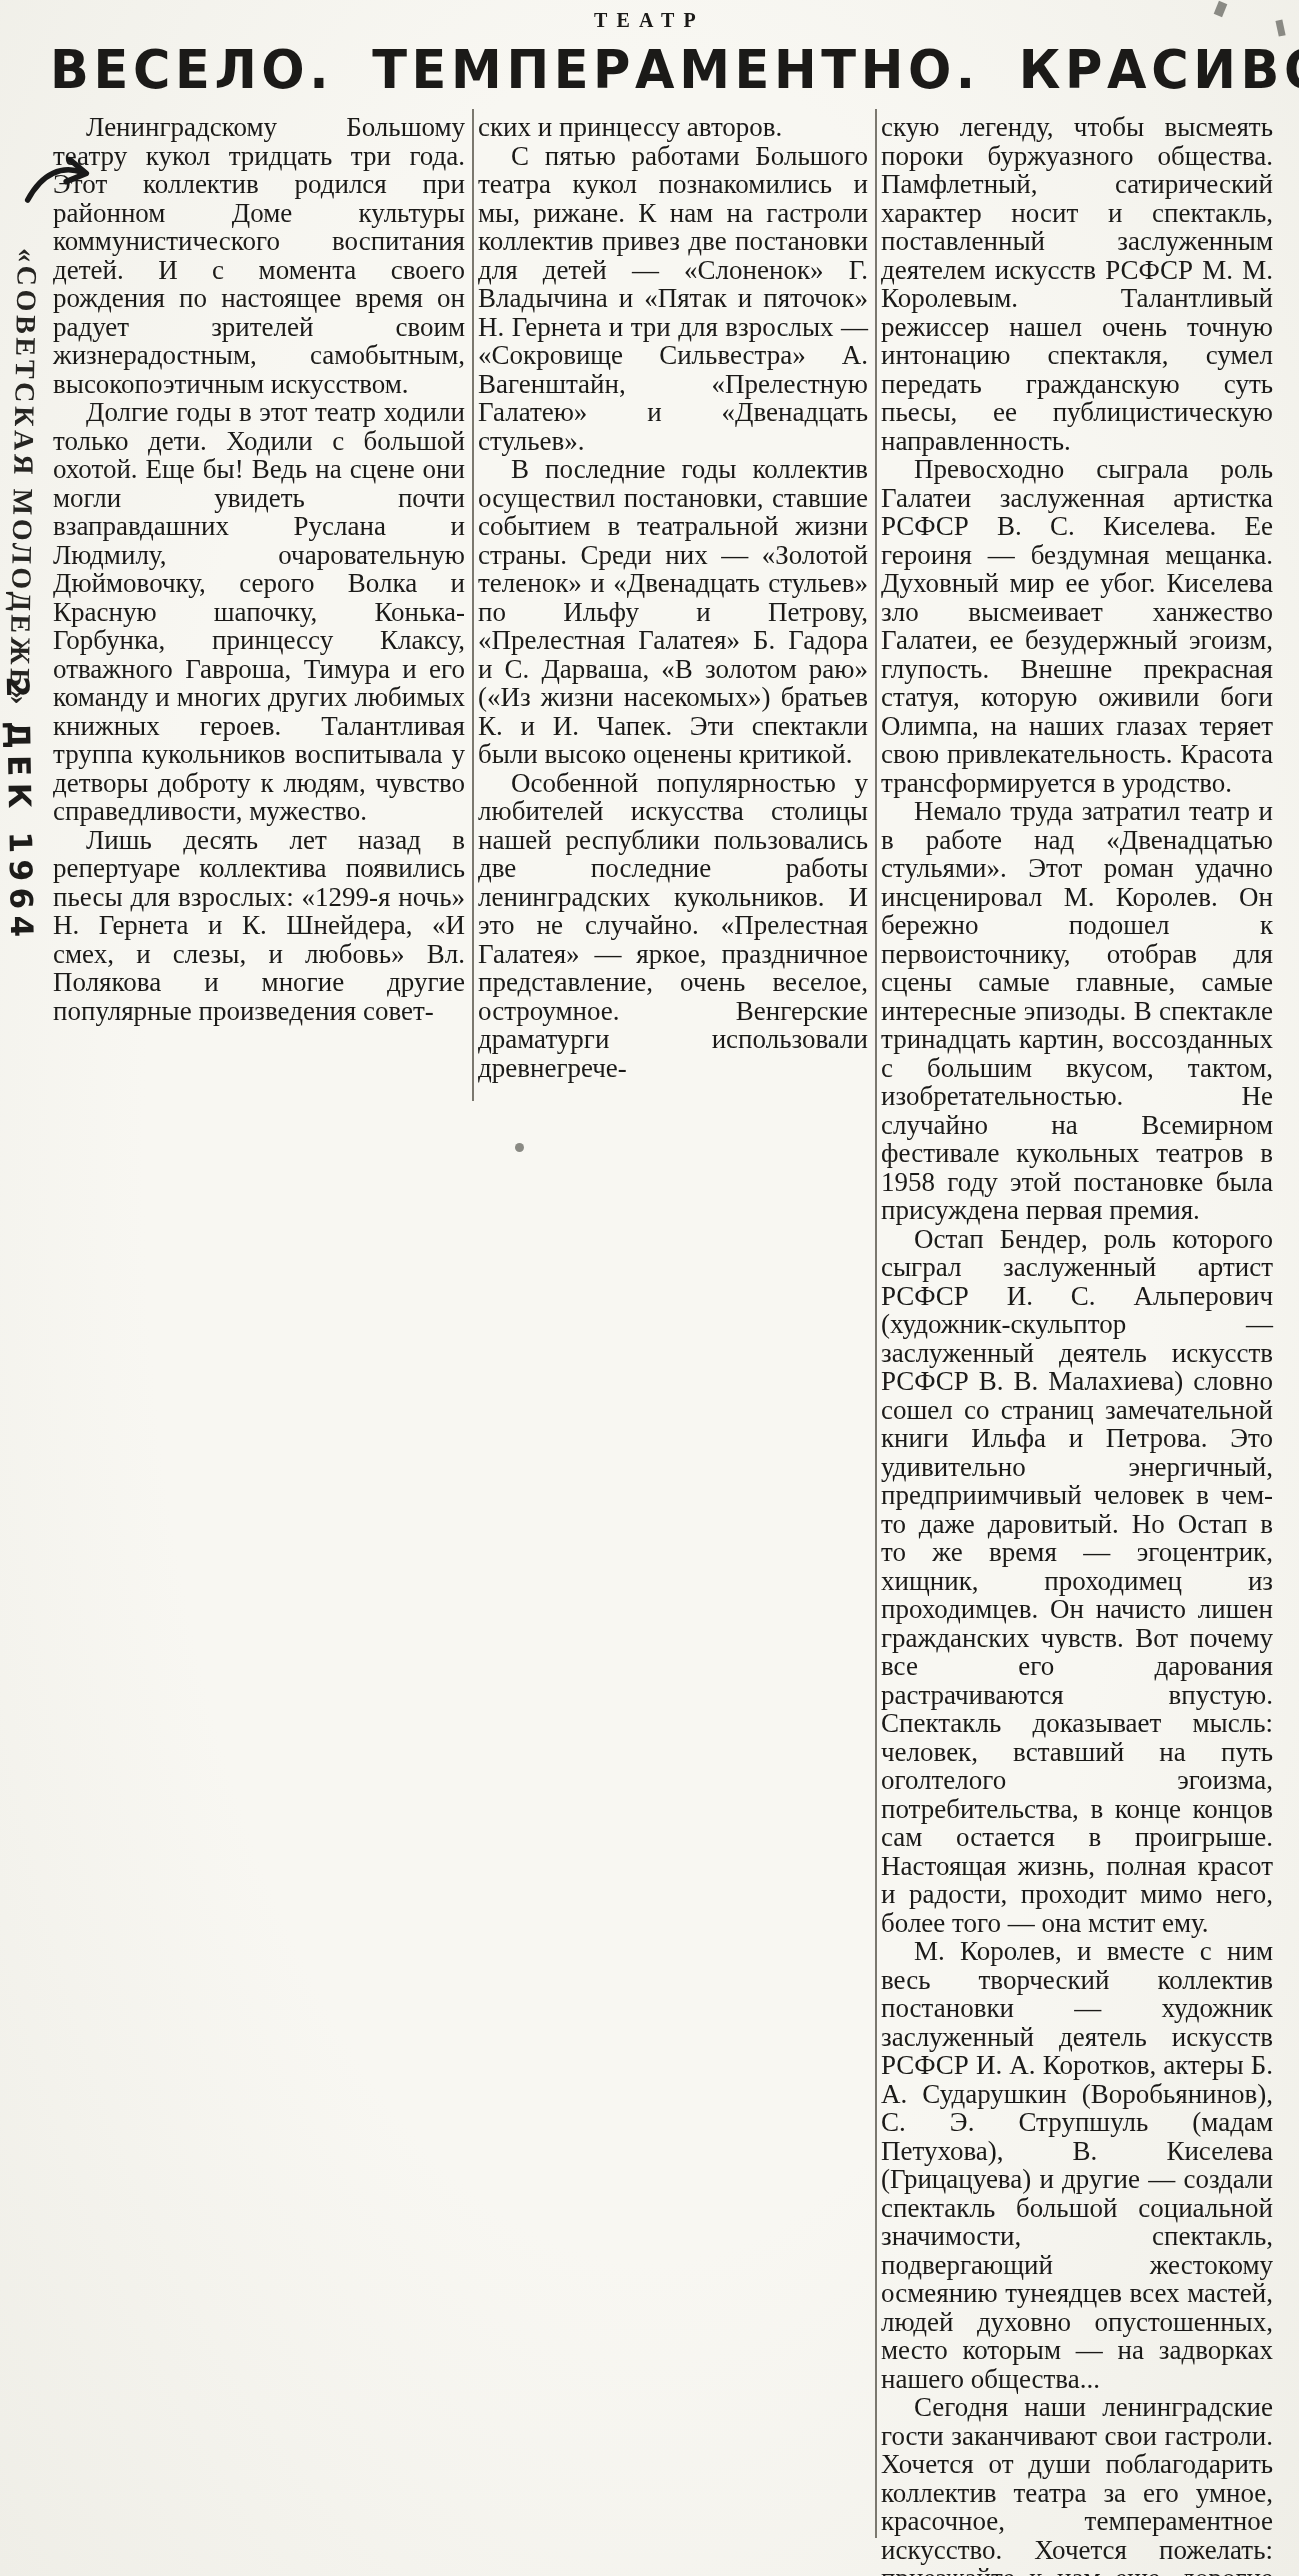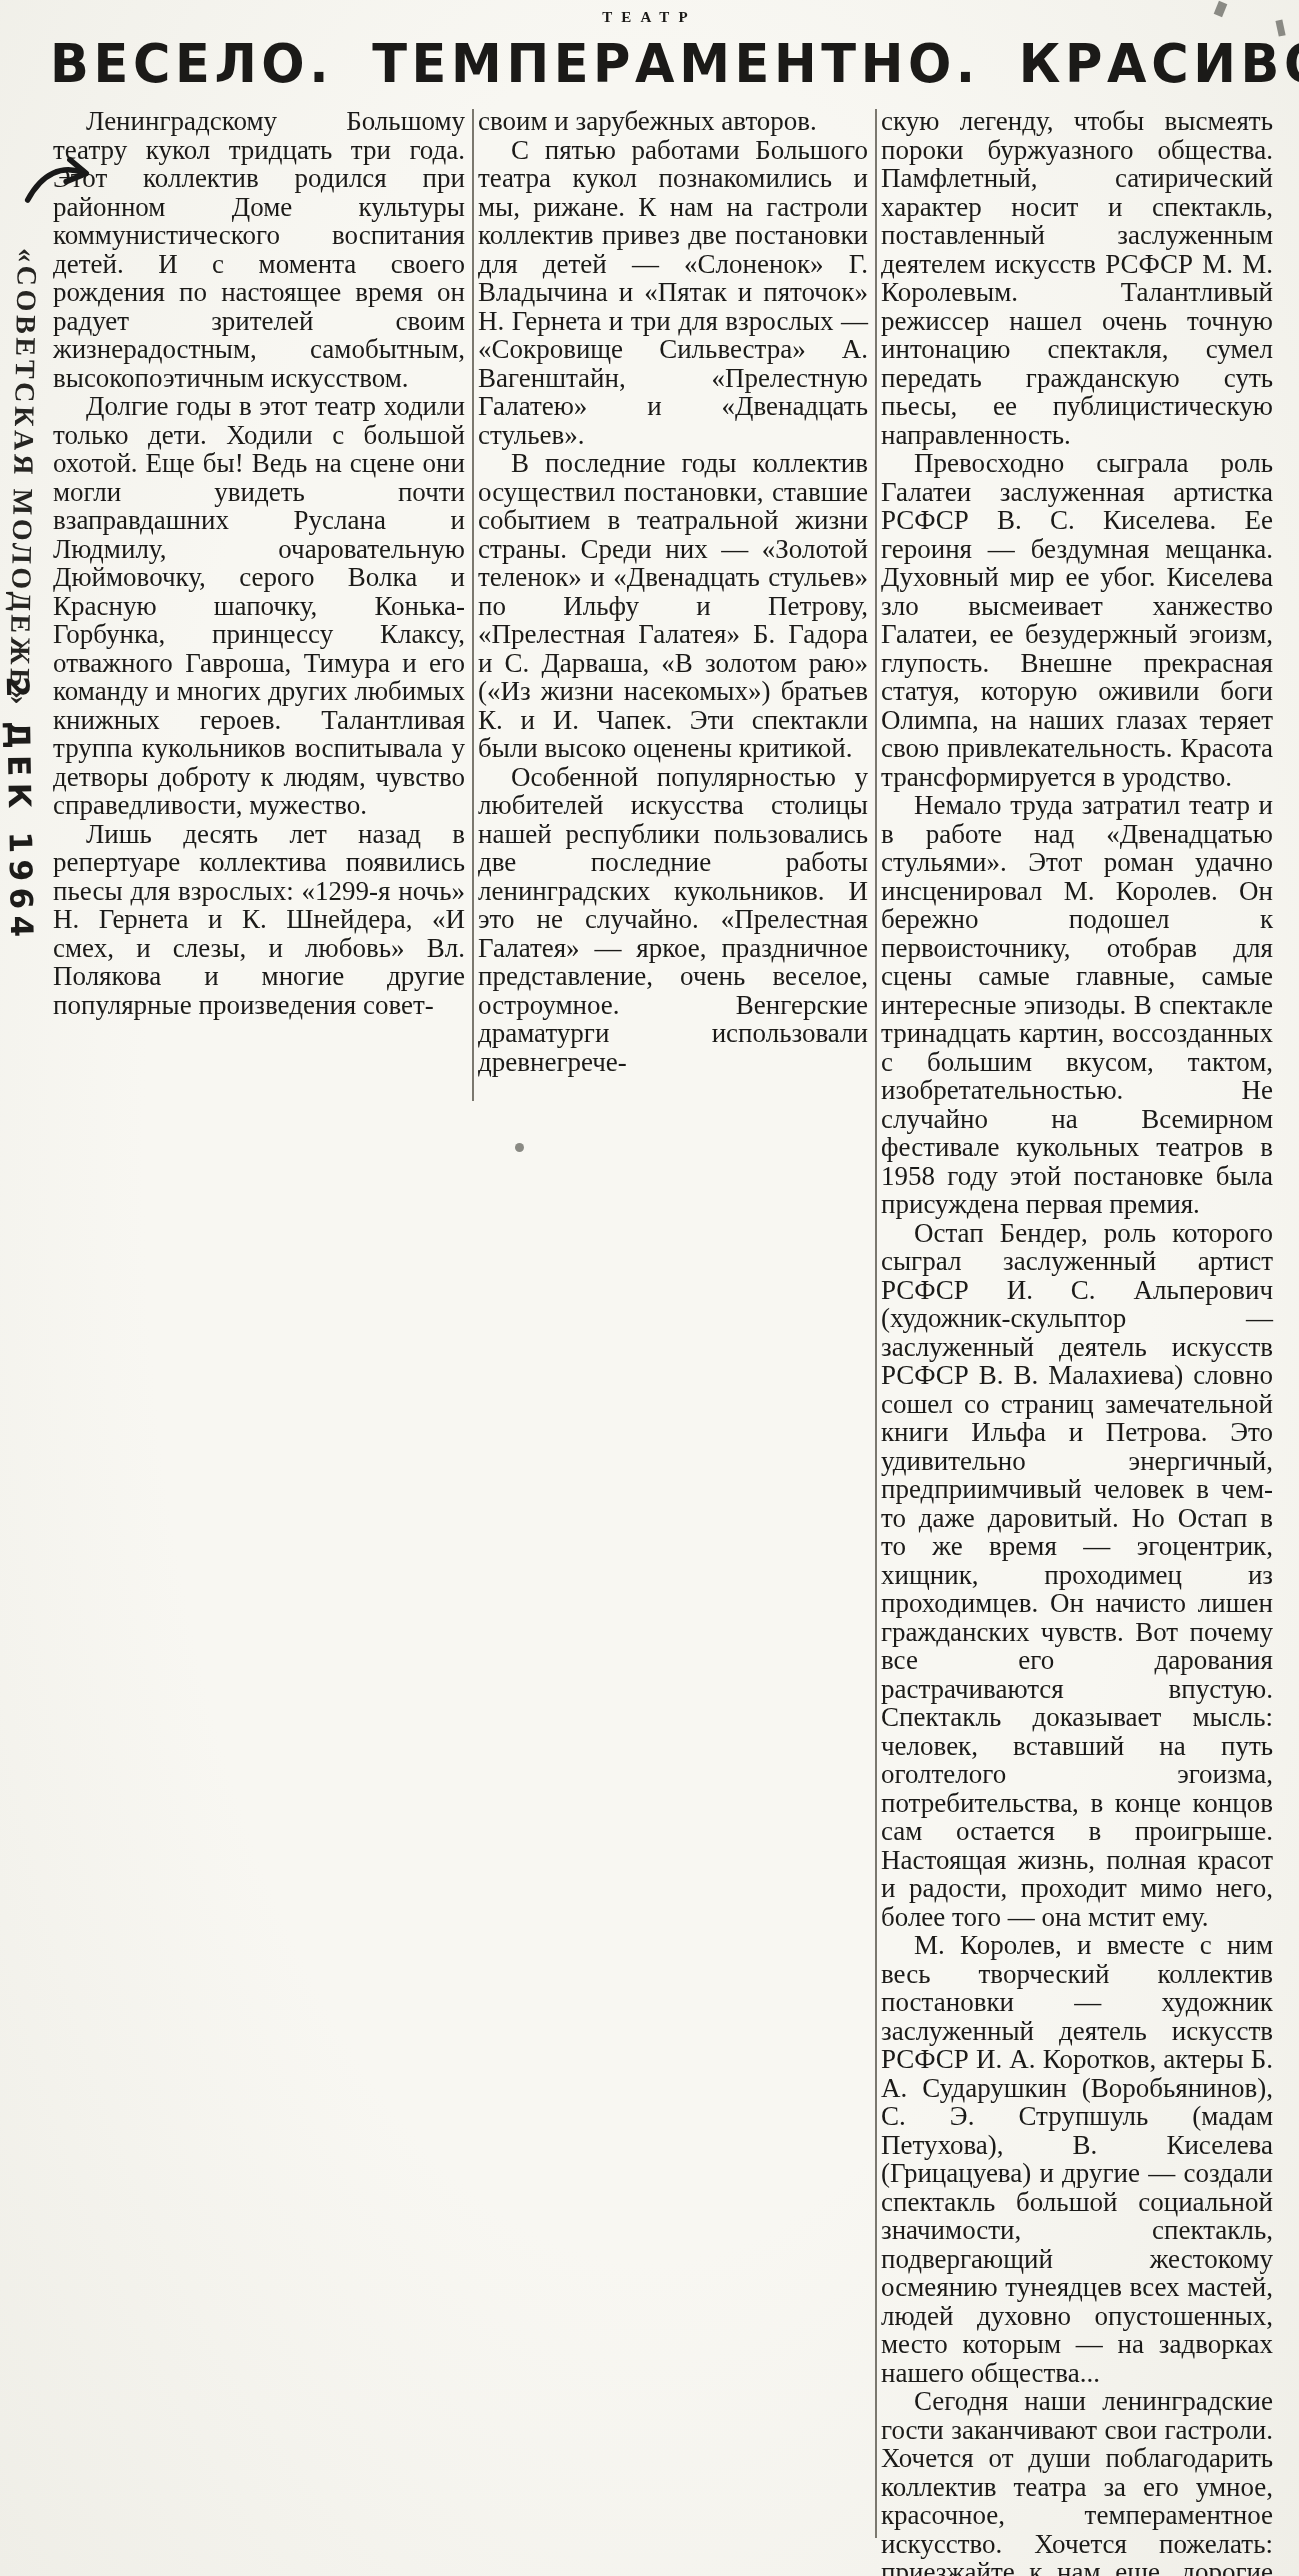--- a/index.html
+++ b/index.html
@@ -9,21 +9,21 @@
     width:1299px; height:2576px;
     margin:0 auto;
     background:radial-gradient(ellipse at 50% 45%, #f8f7f2 55%, #efeee7 100%);
     color:#1b1a18;
     font-family:"Liberation Serif", serif;
     overflow:hidden;
   }
   .kicker {
     padding-top:9.2px;
     text-align:center;
-    font-size:15px; font-weight:bold; letter-spacing:9.2px;
+    font-size:20px; font-weight:bold; letter-spacing:9.2px;
   }
   .headline {
     margin:5.5px 0 7.4px 50px;
     font-family:"DejaVu Sans", sans-serif;
     font-weight:bold;
     font-size:51px;
     letter-spacing:4.6px;
     word-spacing:16.6px;
     white-space:nowrap;
     transform:scaleY(1.06);
@@ -97,21 +97,21 @@
 
   <div class="columns">
 
     <div class="col col-1">
       <p class="para">Ленинградскому Большому театру кукол тридцать три года. Этот коллектив родился при районном Доме культуры коммунистического воспитания детей. И с момента своего рождения по настоящее время он радует зрителей своим жизнерадостным, самобытным, высокопоэтичным искусством.</p>
       <p class="para">Долгие годы в этот театр ходили только дети. Ходили с большой охотой. Еще бы! Ведь на сцене они могли увидеть почти взаправдашних Руслана и Людмилу, очаровательную Дюймовочку, серого Волка и Красную шапочку, Конька-Горбунка, принцессу Клаксу, отважного Гавроша, Тимура и его команду и многих других любимых книжных героев. Талантливая труппа кукольников воспитывала у детворы доброту к людям, чувство справедливости, мужество.</p>
       <p class="para">Лишь десять лет назад в репертуаре коллектива появились пьесы для взрослых: «1299-я ночь» Н. Гернета и К. Шнейдера, «И смех, и слезы, и любовь» Вл. Полякова и многие другие популярные произведения совет-</p>
     </div>
 
     <div class="col col-2">
-      <p class="para cont">своим и зарубежных авторов.</p>
+      <p class="para cont">ских и принцессу авторов.</p>
       <p class="para">С пятью работами Большого театра кукол познакомились и мы, рижане. К нам на гастроли коллектив привез две постановки для детей — «Слоненок» Г. Владычина и «Пятак и пяточок» Н. Гернета и три для взрослых — «Сокровище Сильвестра» А. Вагенштайн, «Прелестную Галатею» и «Двенадцать стульев».</p>
       <p class="para">В последние годы коллектив осуществил постановки, ставшие событием в театральной жизни страны. Среди них — «Золотой теленок» и «Двенадцать стульев» по Ильфу и Петрову, «Прелестная Галатея» Б. Гадора и С. Дарваша, «В золотом раю» («Из жизни насекомых») братьев К. и И. Чапек. Эти спектакли были высоко оценены критикой.</p>
       <p class="para">Особенной популярностью у любителей искусства столицы нашей республики пользовались две последние работы ленинградских кукольников. И это не случайно. «Прелестная Галатея» — яркое, праздничное представление, очень веселое, остроумное. Венгерские драматурги использовали древнегрече-</p>
     </div>
 
     <div class="col col-3">
       <p class="para cont">скую легенду, чтобы высмеять пороки буржуазного общества. Памфлетный, сатирический характер носит и спектакль, поставленный заслуженным деятелем искусств РСФСР М. М. Королевым. Талантливый режиссер нашел очень точную интонацию спектакля, сумел передать гражданскую суть пьесы, ее публицистическую направленность.</p>
       <p class="para">Превосходно сыграла роль Галатеи заслуженная артистка РСФСР В. С. Киселева. Ее героиня — бездумная мещанка. Духовный мир ее убог. Киселева зло высмеивает ханжество Галатеи, ее безудержный эгоизм, глупость. Внешне прекрасная статуя, которую оживили боги Олимпа, на наших глазах теряет свою привлекательность. Красота трансформируется в уродство.</p>
       <p class="para">Немало труда затратил театр и в работе над «Двенадцатью стульями». Этот роман удачно инсценировал М. Королев. Он бережно подошел к первоисточнику, отобрав для сцены самые главные, самые интересные эпизоды. В спектакле тринадцать картин, воссозданных с большим вкусом, тактом, изобретательностью. Не случайно на Всемирном фестивале кукольных театров в 1958 году этой постановке была присуждена первая премия.</p>
       <p class="para">Остап Бендер, роль которого сыграл заслуженный артист РСФСР И. С. Альперович (художник-скульптор — заслуженный деятель искусств РСФСР В. В. Малахиева) словно сошел со страниц замечательной книги Ильфа и Петрова. Это удивительно энергичный, предприимчивый человек в чем-то даже даровитый. Но Остап в то же время — эгоцентрик, хищник, проходимец из проходимцев. Он начисто лишен гражданских чувств. Вот почему все его дарования растрачиваются впустую. Спектакль доказывает мысль: человек, вставший на путь оголтелого эгоизма, потребительства, в конце концов сам остается в проигрыше. Настоящая жизнь, полная красот и радости, проходит мимо него, более того — она мстит ему.</p>

